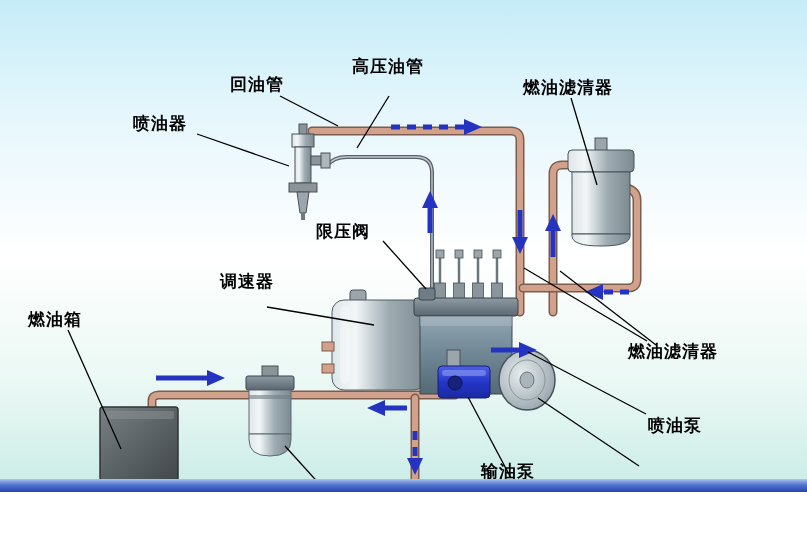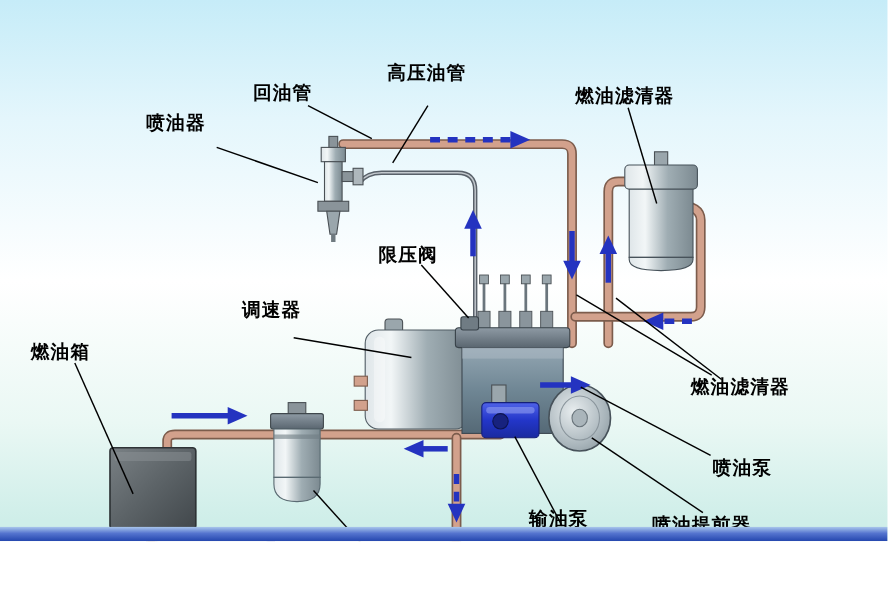--- a/index.html
+++ b/index.html
@@ -216,24 +216,23 @@
     <line x1="646" y1="414" x2="528" y2="352"></line>
     <line x1="639" y1="466" x2="538" y2="398"></line>
     <line x1="511" y1="478" x2="468" y2="397"></line>
     <line x1="351" y1="519" x2="285" y2="446"></line>
   </g>
 </svg>
 
 <div class="lbl" style="left:230px;top:73px">回油管</div>
 <div class="lbl" style="left:352px;top:55px">高压油管</div>
 <div class="lbl" style="left:523px;top:76px">燃油滤清器</div>
-<div class="lbl" style="left:133px;top:100px">喷油器</div>
-<div class="lbl" style="left:344px;top:220px">限压阀</div>
+<div class="lbl" style="left:133px;top:112px">喷油器</div>
+<div class="lbl" style="left:316px;top:220px">限压阀</div>
 <div class="lbl" style="left:220px;top:270px">调速器</div>
 <div class="lbl" style="left:28px;top:308px">燃油箱</div>
 <div class="lbl" style="left:628px;top:340px">燃油滤清器</div>
 <div class="lbl" style="left:648px;top:414px">喷油泵</div>
-<div class="lbl" style="left:593px;top:466px">喷油提前器</div>
 <div class="lbl" style="left:481px;top:460px">输油泵</div>
 
 <div class="bottom-band"></div>
 
 </div>
 
 </body></html>

